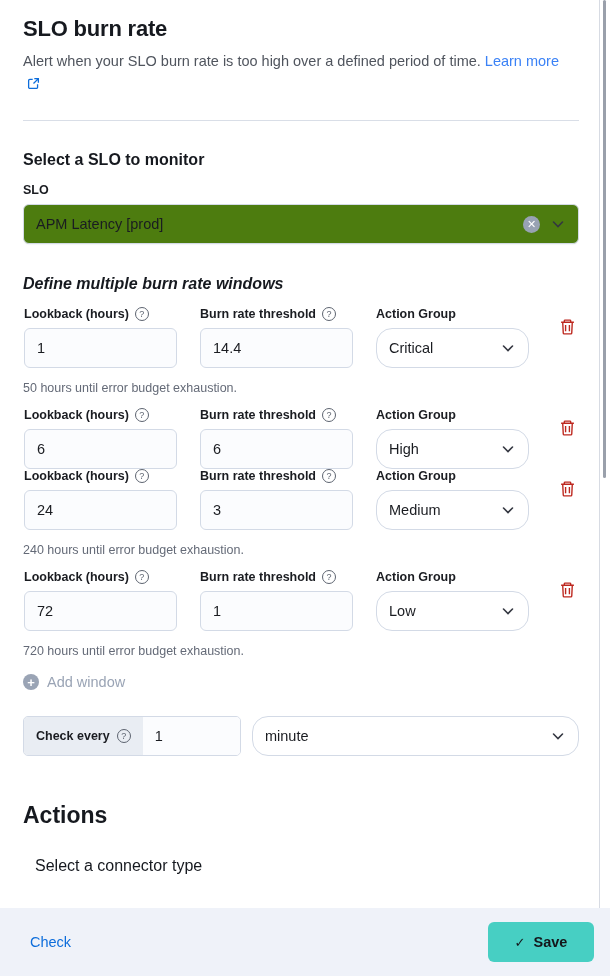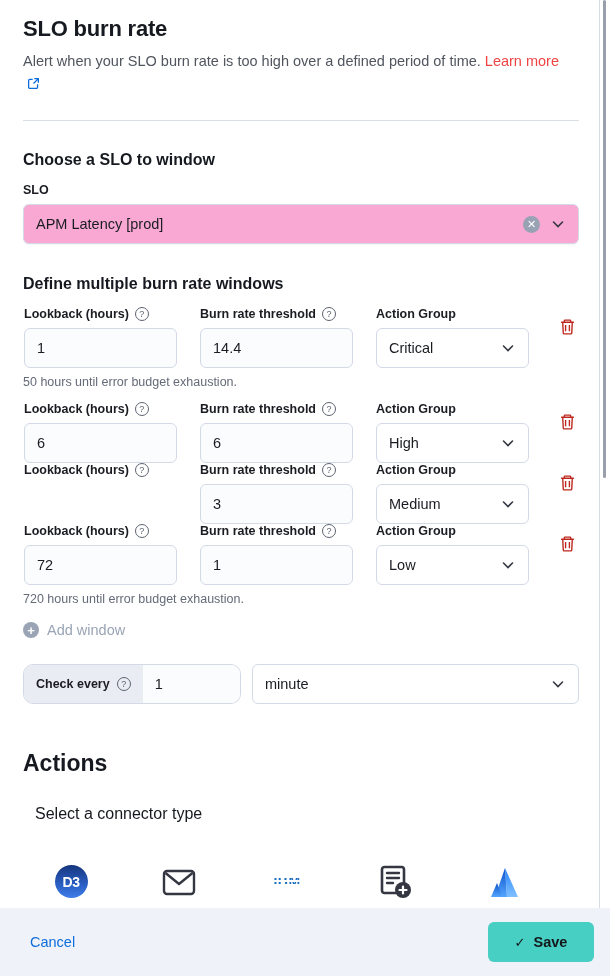--- a/index.html
+++ b/index.html
@@ -6,72 +6,72 @@
   html,body { margin:0; padding:0; }
   body {
     width:610px; height:976px; position:relative; overflow:hidden;
     background:#ffffff; color:#1a1c21;
     font-family:"Liberation Sans", sans-serif;
   }
   .content { padding:12px 31px 0 23px; }
 
   .page-title { font-size:22px; font-weight:700; margin:4px 0 8px; color:#16191f; letter-spacing:-0.2px; }
   .page-desc { font-size:14.5px; line-height:22px; color:#50555e; margin:0 0 2px; }
-  .link { color:#ef4444; text-decoration:none; cursor:pointer; }
+  .link { color:#3b82f6; text-decoration:none; cursor:pointer; }
   .ext-icon { display:inline-block; vertical-align:-2px; margin-left:4px; }
 
   hr.rule { border:none; border-top:1px solid #d9dee7; margin:24px 0 0; }
 
   h2.section-heading { font-size:16px; font-weight:700; margin:30px 0 14px; color:#16191f; }
 
   .field-label { font-size:12.5px; font-weight:700; color:#1a1c21; display:flex; align-items:center; gap:6px; margin-bottom:7px; }
   .help-icon {
     width:14px; height:14px; border:1.2px solid #5d6470; border-radius:50%;
     display:inline-flex; align-items:center; justify-content:center;
     font-size:9px; font-weight:400; color:#5d6470; flex:none;
   }
 
   .combo {
-    height:40px; border:1px solid #d3dae6; border-radius:6px; background:#f9a8d4;
+    height:40px; border:1px solid #d3dae6; border-radius:6px; background:#4d7c0f;
     display:flex; align-items:center; padding:0 12px; font-size:14.5px; cursor:pointer;
     box-shadow:0 1px 1px rgba(152,162,179,0.1);
   }
   .combo-value { flex:1; color:#1a1c21; }
   .clear-icon {
     width:17px; height:17px; border-radius:50%; background:#98a2b3; color:#fff;
     display:inline-flex; align-items:center; justify-content:center;
     font-size:11px; line-height:1; margin-right:10px; cursor:pointer;
   }
   .chev { flex:none; display:inline-flex; }
 
   .win-row { display:flex; gap:23px; align-items:flex-start;justify-content:center; }
   .win-col { width:153px; }
   .txt-input {
     width:100%; height:40px; border:1px solid #d3dae6; border-radius:6px;
     background:#fbfcfe; padding:0 12px; font-size:14.5px; color:#1a1c21;
     font-family:"Liberation Sans", sans-serif; outline:none;
     box-shadow:inset 0 0 0 0 transparent;
   }
   .select-box {
-    width:100%; height:40px; border:1px solid #d3dae6; border-radius:6px; background:#ffffff;
+    width:100%; height:40px; border:1px solid #d3dae6; border-radius:16px; background:#ffffff;
     display:flex; align-items:center; justify-content:space-between; padding:0 12px;
     font-size:14.5px; color:#1a1c21; cursor:pointer;
   }
   .trash-btn { margin-top:9px; margin-left:5px; background:none; border:none; padding:2px; cursor:pointer; display:flex; }
-  .helper { font-size:12.5px; color:#646a77; margin:7px 0 13px; }
+  .helper { font-size:12.5px; color:#646a77; margin:13px 0 13px; }
 
   .add-window { display:flex; align-items:center; gap:8px; color:#9aa4b5; font-size:14.5px; margin:16px 0 0; cursor:default; }
   .plus-circle {
     width:16px; height:16px; border-radius:50%; background:#9aa4b5; color:#fff;
     display:inline-flex; align-items:center; justify-content:center; font-size:13px; line-height:1; font-weight:700;
   }
 
   .schedule-row { display:flex; gap:11px; margin-top:26px; }
   .check-group {
-    width:218px; height:40px; border:1px solid #d3dae6; border-radius:10px;
+    width:218px; height:40px; border:1px solid #d3dae6; border-radius:5px;
     display:flex; overflow:hidden; flex:none; background:#fbfcfe;
   }
   .check-prepend {
     background:#e9edf3; display:flex; align-items:center; gap:7px; padding:0 12px;
     font-size:12.5px; font-weight:700; color:#1a1c21; flex:none;
   }
   .check-input { flex:1; min-width:0; border:none; background:#fbfcfe; padding:0 12px; font-size:14.5px; color:#1a1c21; font-family:"Liberation Sans", sans-serif; outline:none; }
   .unit-select { flex:1; }
 
   .actions-heading { font-size:23px; font-weight:700; margin:46px 0 0; color:#16191f; }
@@ -118,35 +118,35 @@
     <span class="ext-icon">
       <svg width="13" height="13" viewBox="0 0 16 16" fill="none" stroke="#0d6ddb" stroke-width="1.6">
         <path d="M7 3H3.5A1.5 1.5 0 0 0 2 4.5v8A1.5 1.5 0 0 0 3.5 14h8a1.5 1.5 0 0 0 1.5-1.5V9"></path>
         <path d="M9 2h5v5M14 2 8 8"></path>
       </svg>
     </span>
   </p>
 
   <hr class="rule">
 
-  <h2 class="section-heading">Choose a SLO to window</h2>
+  <h2 class="section-heading">Select a SLO to monitor</h2>
   <div class="field-label">
     <span>SLO</span>
   </div>
   <div class="combo">
     <span class="combo-value">APM Latency [prod]</span>
     <span class="clear-icon">✕</span>
     <span class="chev">
       <svg width="16" height="16" viewBox="0 0 16 16" fill="none" stroke="#343741" stroke-width="1.6" stroke-linecap="round">
           <path d="M3.5 6 8 10.5 12.5 6"></path>
         </svg>
     </span>
   </div>
 
-  <h2 class="section-heading" style="margin-top:31px;">Define multiple burn rate windows</h2>
+  <h2 class="section-heading" style="margin-top:31px;font-style:italic;">Define multiple burn rate windows</h2>
 
   <div class="win-row">
     <div class="win-col">
       <div class="field-label">
         <span>Lookback (hours)</span>
         <span class="help-icon">?</span>
       </div>
       <input class="txt-input" value="1" style="">
     </div>
     <div class="win-col">
@@ -213,20 +213,21 @@
       </svg>
     </button>
   </div>
 
   <div class="win-row">
     <div class="win-col">
       <div class="field-label">
         <span>Lookback (hours)</span>
         <span class="help-icon">?</span>
       </div>
+      <input class="txt-input" value="24" style="">
     </div>
     <div class="win-col">
       <div class="field-label">
         <span>Burn rate threshold</span>
         <span class="help-icon">?</span>
       </div>
       <input class="txt-input" value="3" style="">
     </div>
     <div class="win-col">
       <div class="field-label">
@@ -241,20 +242,21 @@
         </span>
       </div>
     </div>
     <button class="trash-btn">
       <svg width="17" height="18" viewBox="0 0 16 16" fill="none" stroke="#bd271e" stroke-width="1.3">
         <path d="M5 3V2.2c0-.4.3-.7.7-.7h4.6c.4 0 .7.3.7.7V3M2 3.5h12M3.5 3.5 4 13.6c0 .5.4.9.9.9h6.2c.5 0 .9-.4.9-.9l.5-10.1"></path>
         <path d="M6.2 6v6M9.8 6v6"></path>
       </svg>
     </button>
   </div>
+  <div class="helper">240 hours until error budget exhaustion.</div>
 
   <div class="win-row">
     <div class="win-col">
       <div class="field-label">
         <span>Lookback (hours)</span>
         <span class="help-icon">?</span>
       </div>
       <input class="txt-input" value="72" style="">
     </div>
     <div class="win-col">
@@ -351,18 +353,18 @@
       </svg>
     </div>
   </div>
 
 </div>
 
 <div class="scroll-divider"></div>
 <div class="scroll-thumb"></div>
 
 <div class="footer">
-  <button class="cancel-link">Cancel</button>
+  <button class="cancel-link">Check</button>
   <button class="save-btn">
     <span class="save-check">✓</span>
     <span>Save</span>
   </button>
 </div>
 
 </body></html>

